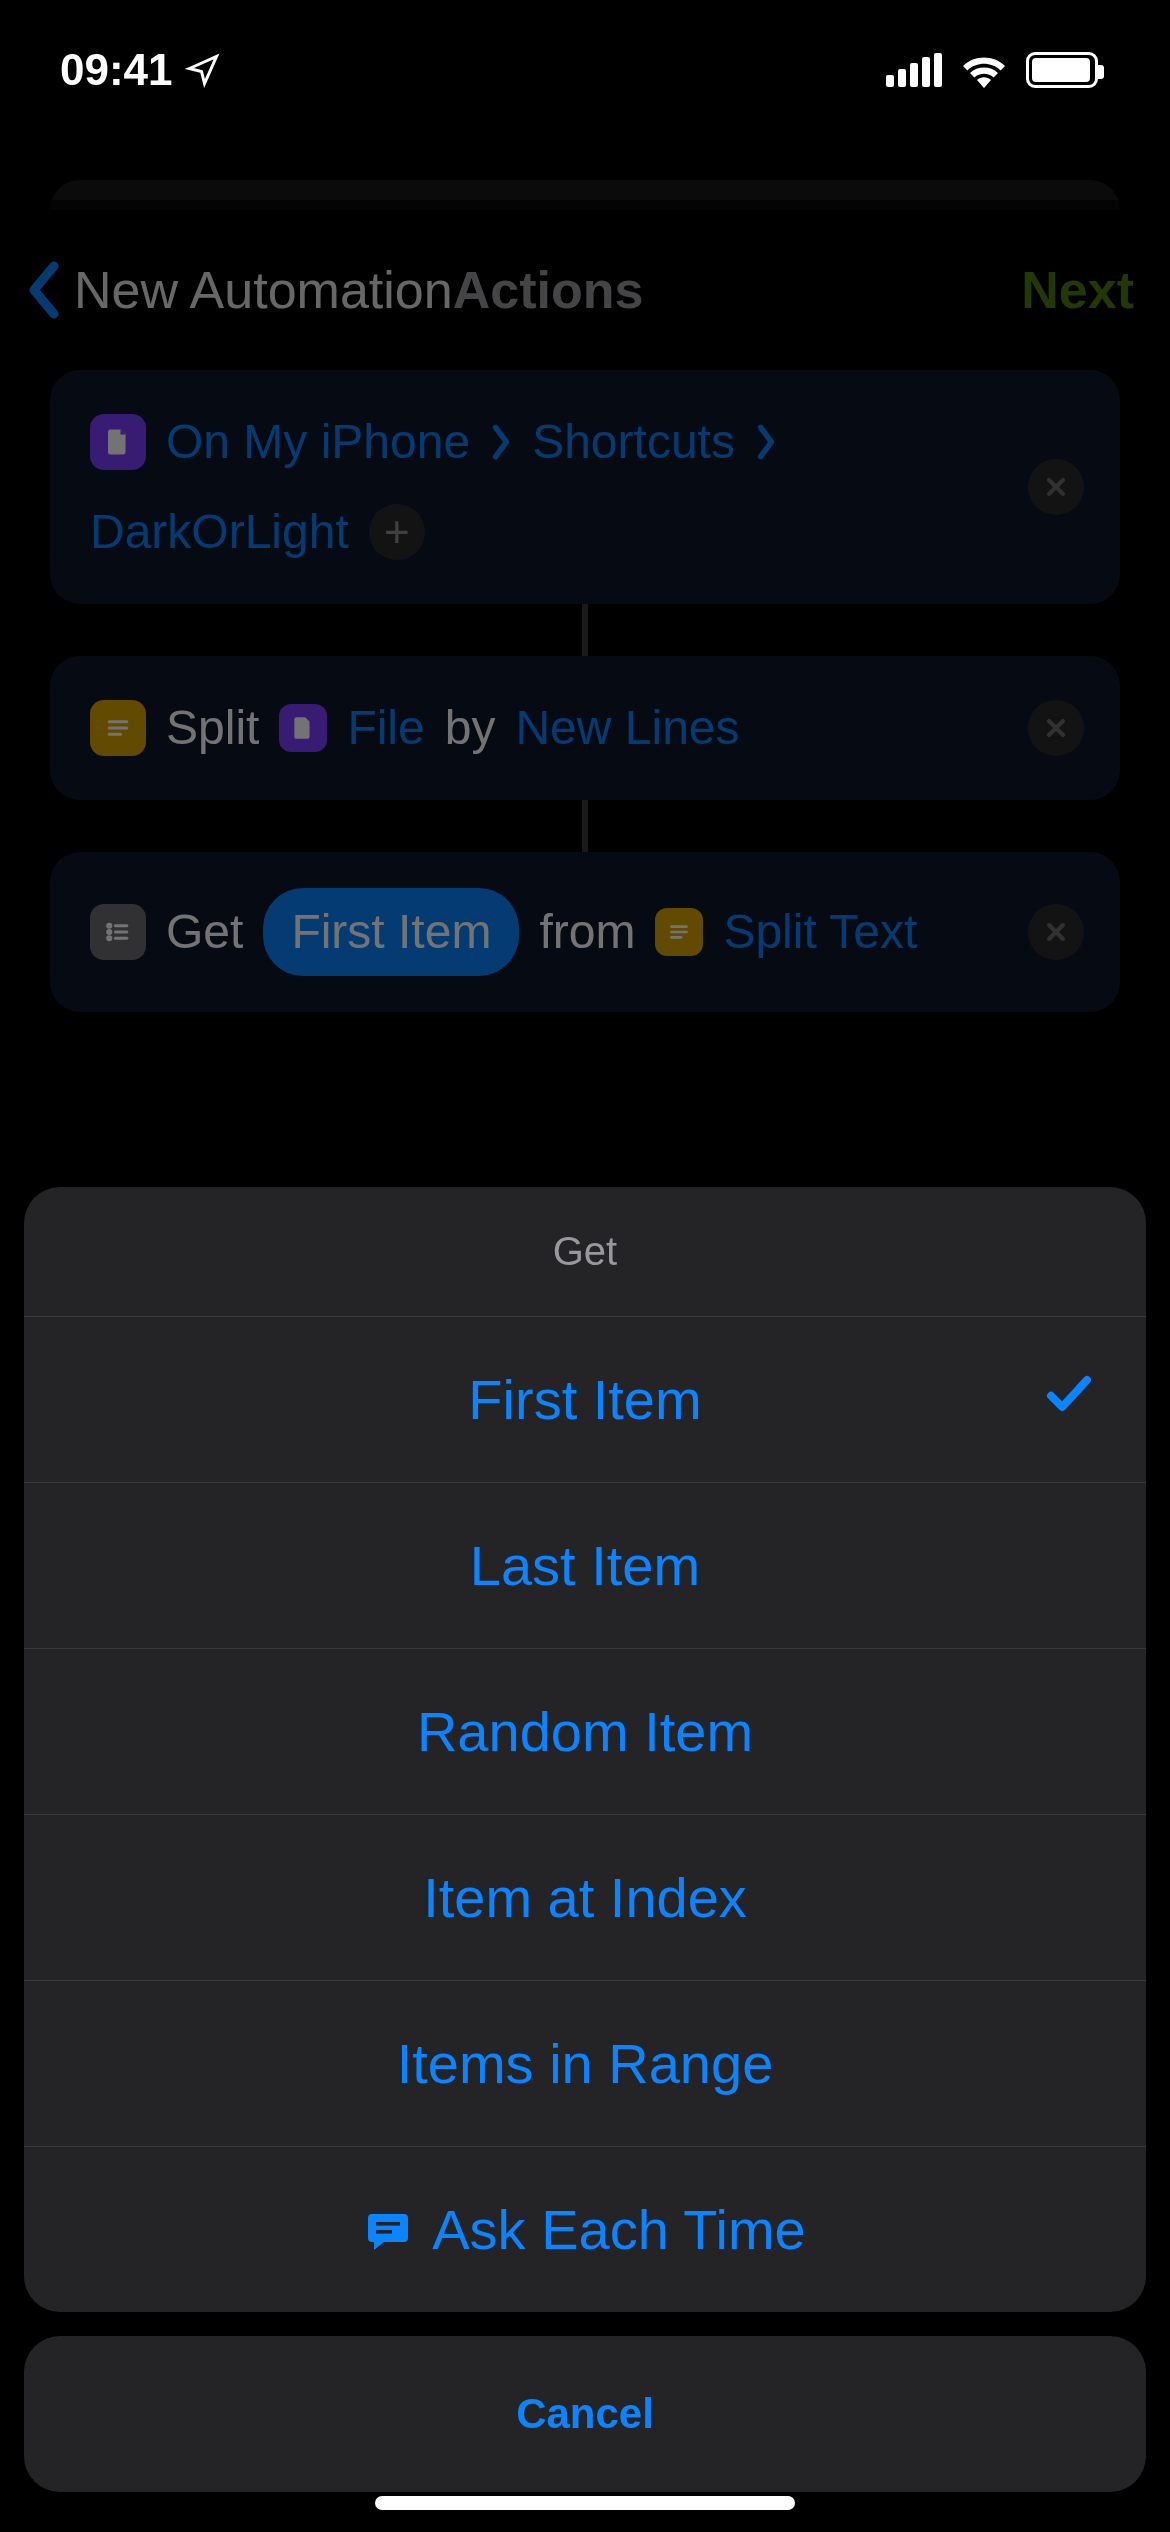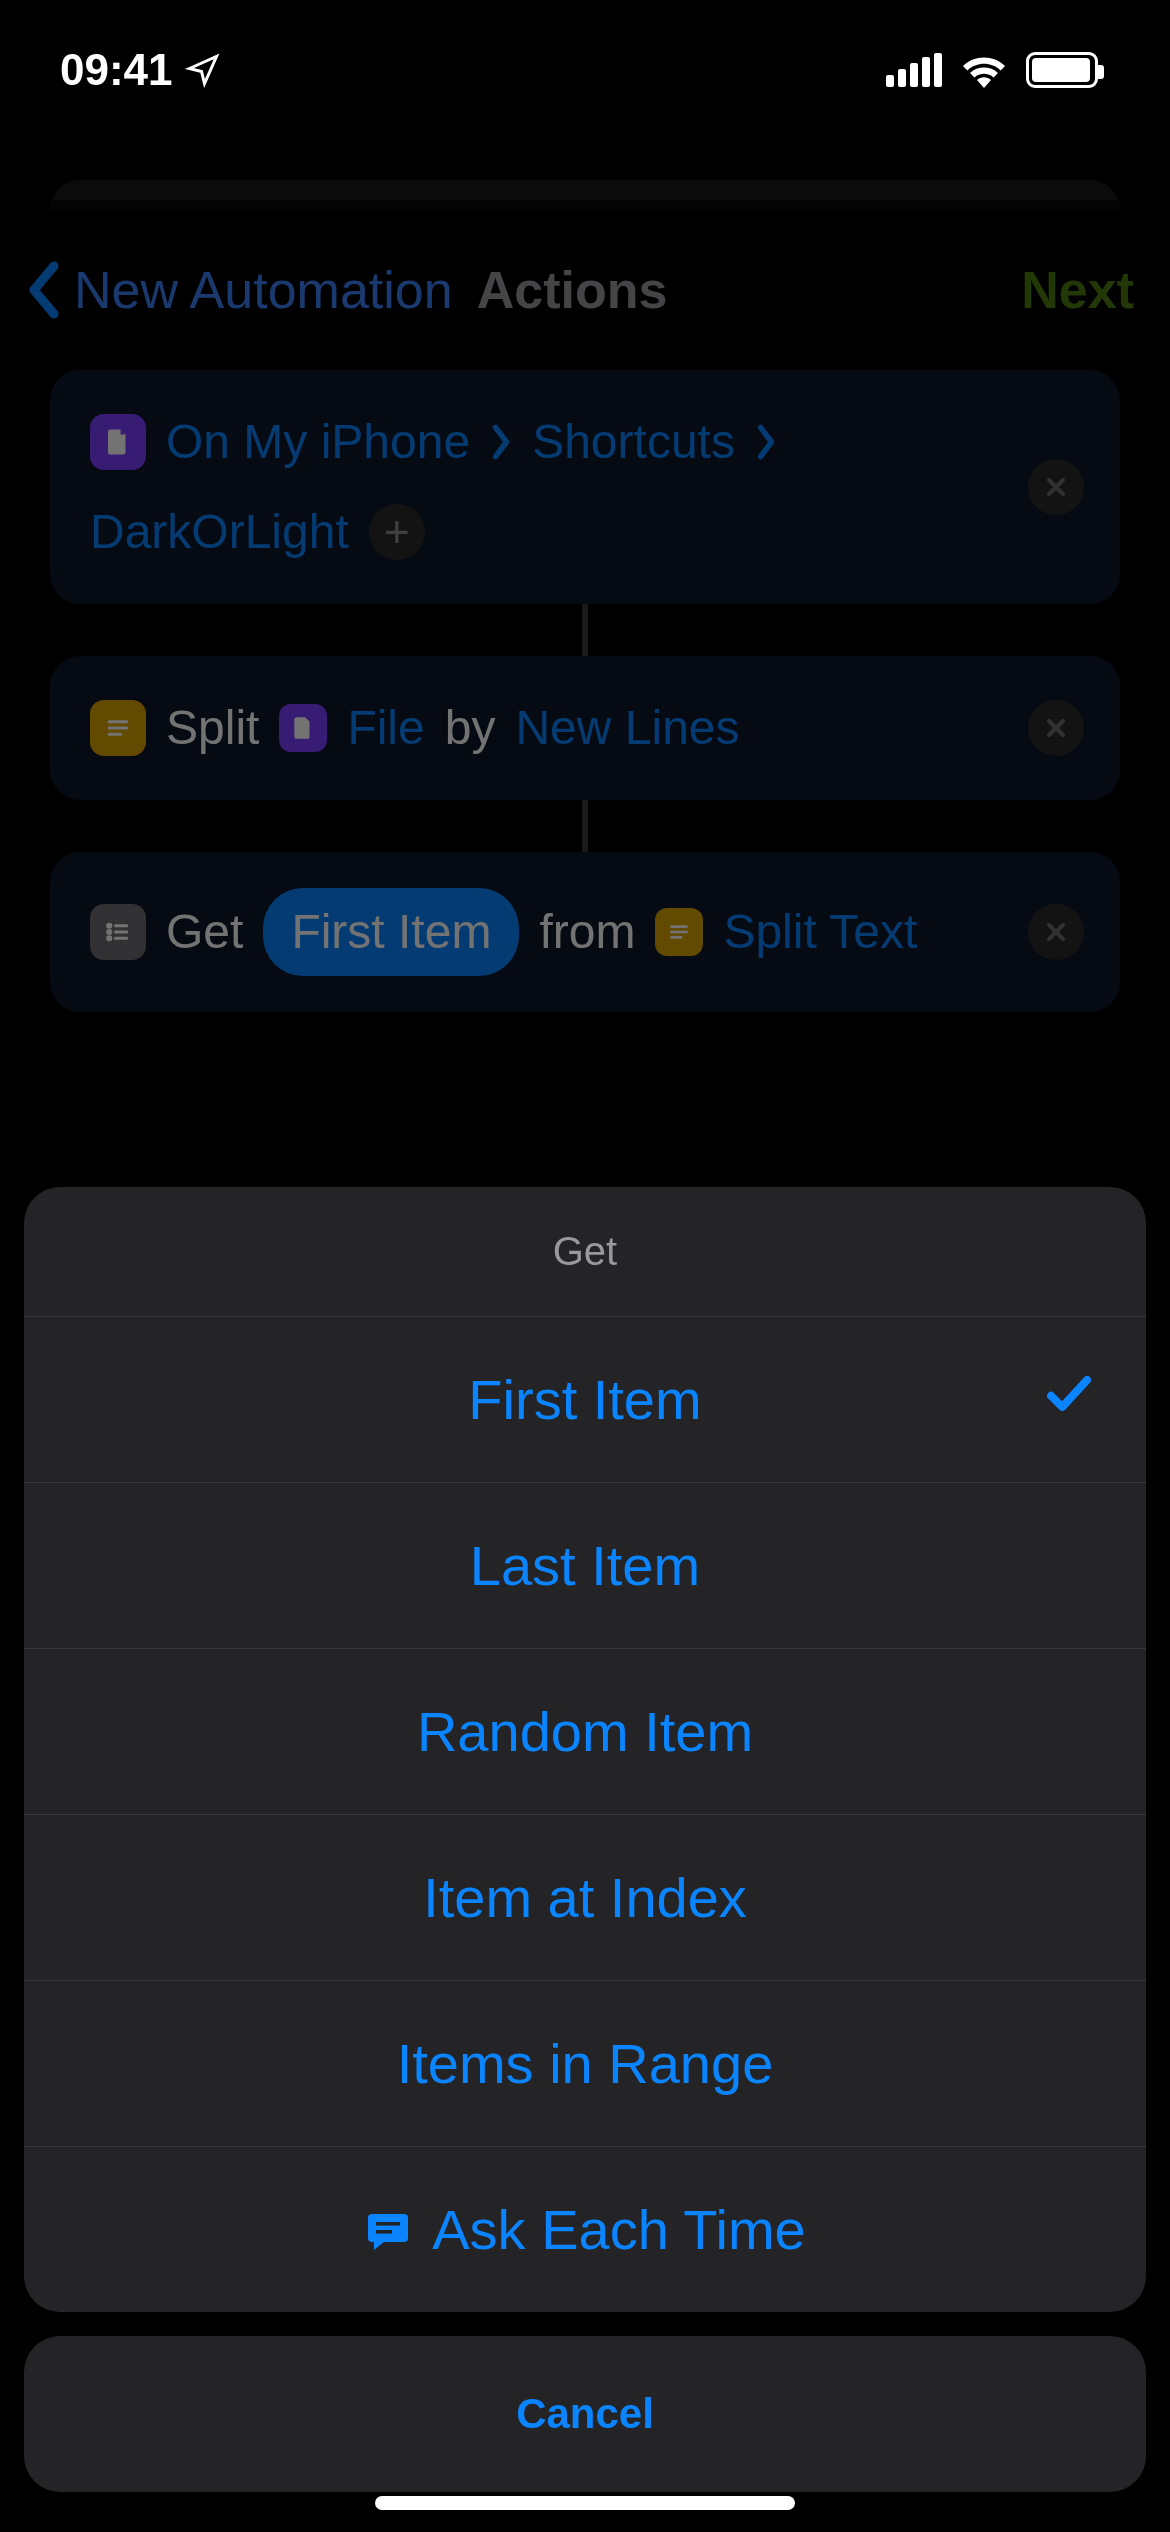--- a/index.html
+++ b/index.html
@@ -22,23 +22,23 @@
     .bg-card { position:absolute; top:180px; left:50px; right:50px; height:30px; background:#1c1c1e; border-radius:40px 40px 0 0; opacity:.4; }
 
     
     .dim-overlay { position:absolute; top:200px; left:0; right:0; bottom:0; background:#000; opacity:0.55; z-index:5; pointer-events:none; border-radius:40px 40px 0 0; }
 
     
     .sheet { position:absolute; top:220px; left:0; right:0; bottom:0; background:#000; border-radius:40px 40px 0 0; z-index:2; }
 
     
     .nav { display:flex; align-items:center; padding: 40px 36px 50px 24px; }
-    .nav-back { display:flex; align-items:center; color:#3b82f6; font-size:52px; font-weight:400; }
+    .nav-back { display:flex; align-items:center; color:#e5e5e5; font-size:52px; font-weight:400; }
     .chevron-left { width:40px; height:60px; margin-right:10px; }
-    .nav-title { color:#9a9a9e; font-size:52px; font-weight:600; margin-left:24px; }
+    .nav-title { color:#9a9a9e; font-size:52px; font-weight:600; }
     .nav-next { margin-left:auto; color:#4d7c0f; font-size:52px; font-weight:600; }
 
     
     .actions { padding: 0 50px; }
     .action-card { background:#0f172a; border-radius:30px; padding:36px 40px; position:relative; margin-bottom:0; }
     .connector { width:6px; height:52px; background:#3a3a3c; margin:0 auto; }
     .card-row { display:flex; align-items:center; flex-wrap:wrap; gap:18px 20px; font-size:48px; line-height:1.5; }
     .app-icon { width:56px; height:56px; border-radius:14px; display:flex; align-items:center; justify-content:center; flex-shrink:0; }
     .app-icon.purple { background:#7d3cff; }
     .app-icon.yellow { background:#d9a500; }

